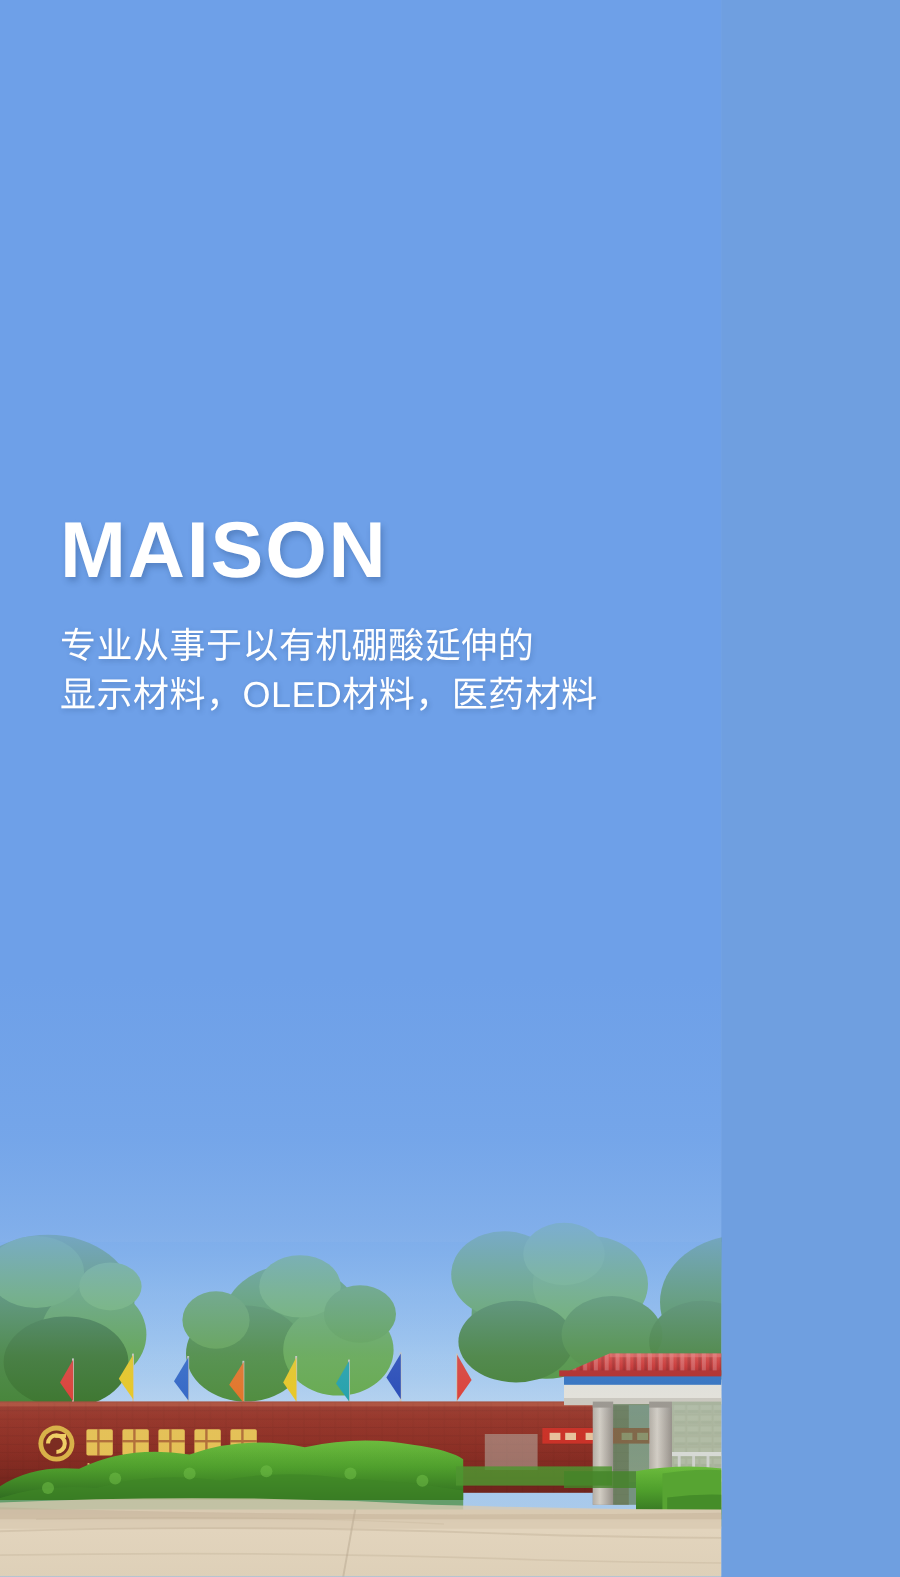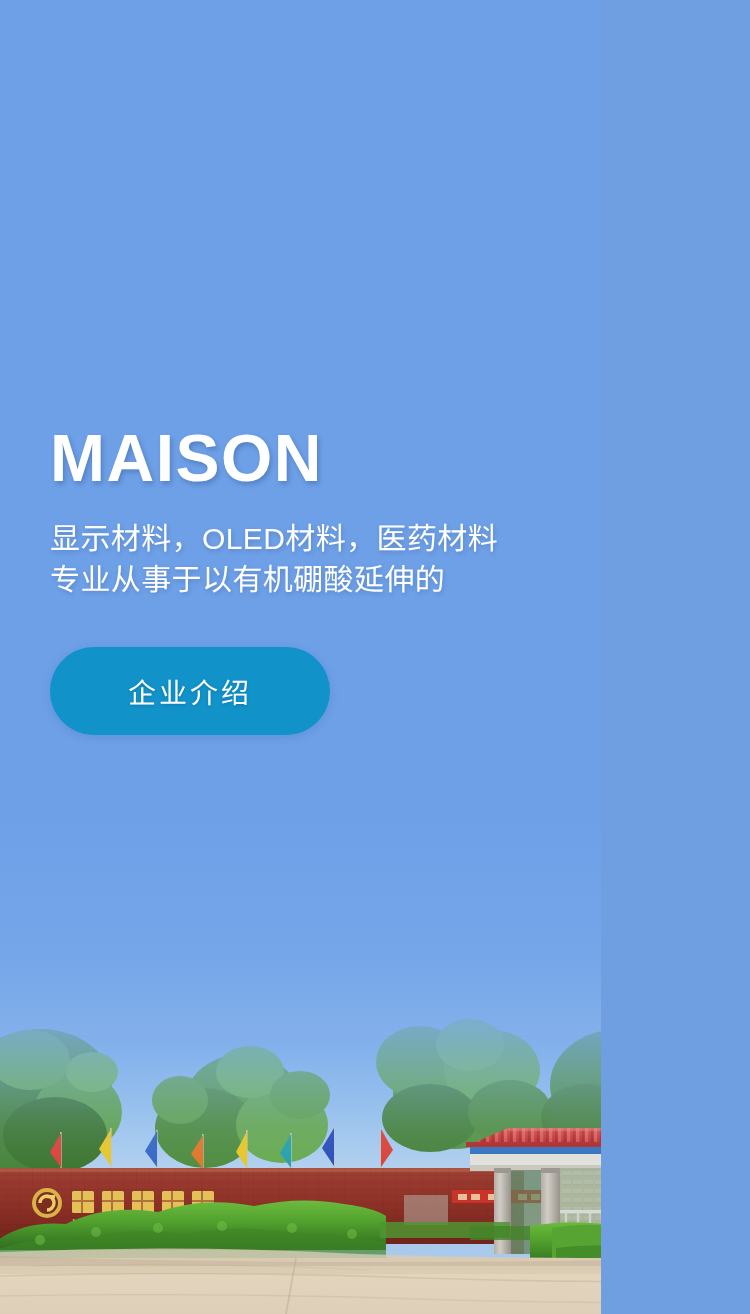--- a/index.html
+++ b/index.html
@@ -400,20 +400,19 @@
     <path d="M0 1256 q180 6 380 6 q180 0 370 -4 l0 8 l-750 0 Z" fill="#b9a78c" opacity="0.35"></path>
   </svg>
 
   <div id="hero-overlay"></div>
 
   <div id="hero-copy">
 
     <h1 id="hero-title">MAISON</h1>
 
     <p id="hero-subtitle">
+      <span class="line">专业从事于以有机硼酸延伸的</span>
       <span class="line">显示材料，OLED材料，医药材料</span>
-      <span class="line">专业从事于以有机硼酸延伸的</span>
     </p>
 
-    <button id="hero-cta" type="button">企业介绍</button>
   </div>
 
 </div>
 
 </body></html>

